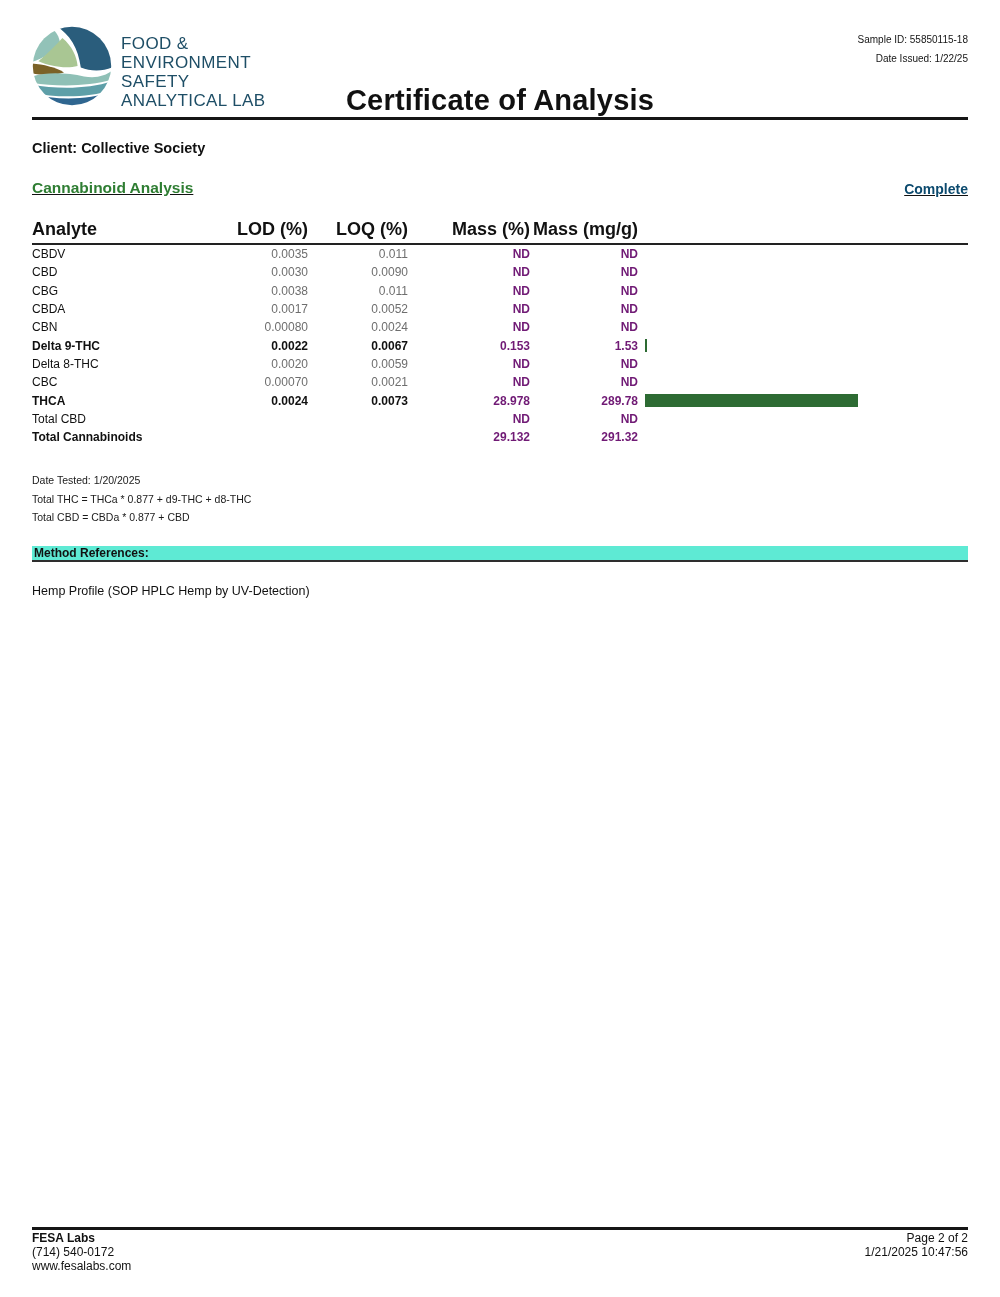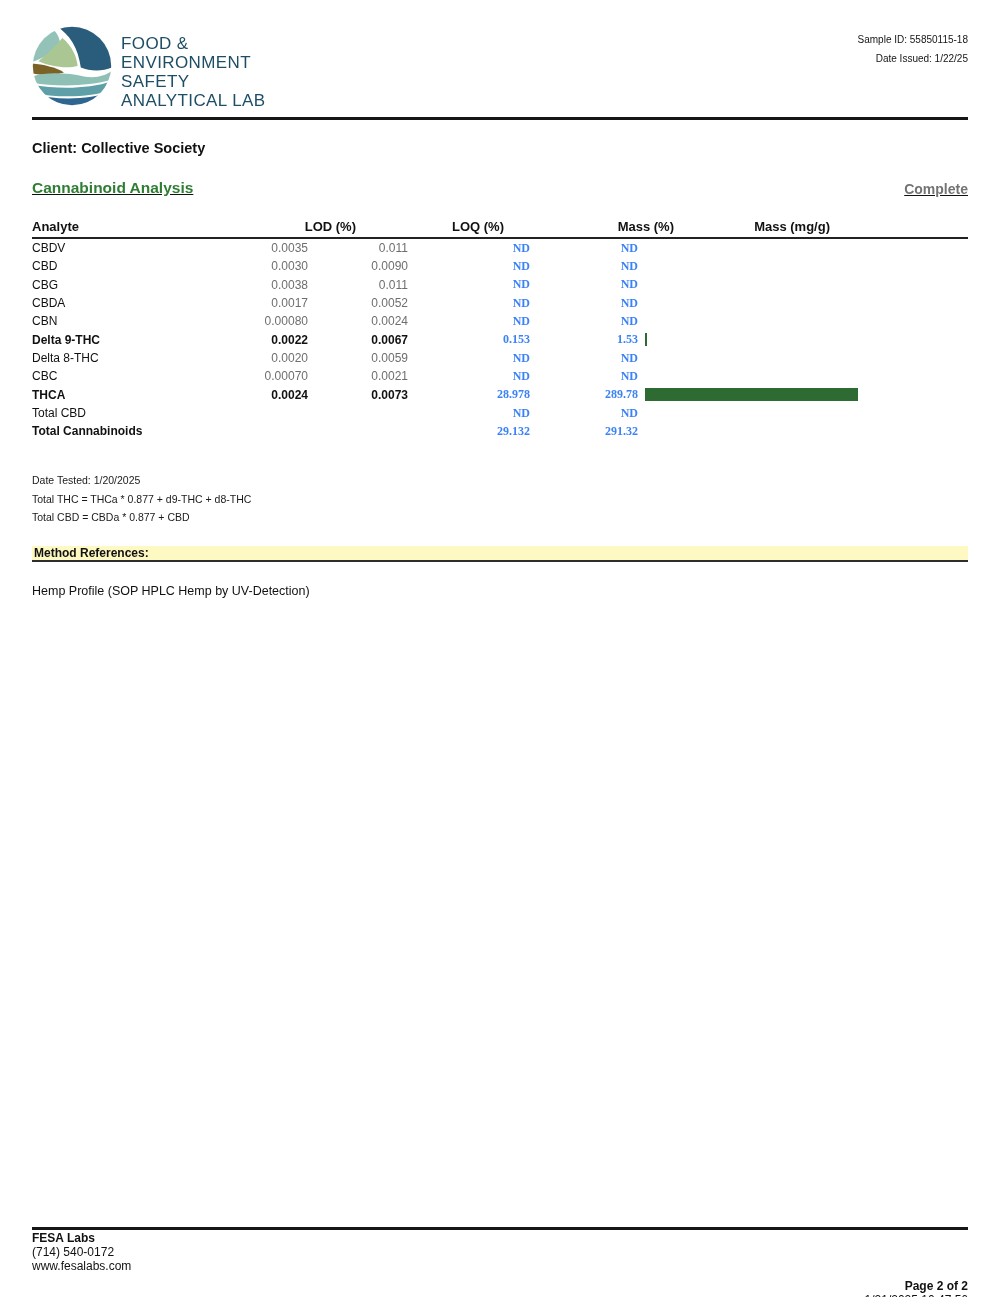--- a/index.html
+++ b/index.html
@@ -30,50 +30,50 @@
 
   
   .section-row { position: absolute; left: 32px; right: 32px; top: 179px;
                  display: flex; justify-content: space-between; align-items: flex-end; text-decoration: underline; }
   .section-title { font-size: 15.5px; font-weight: 700; }
   .section-status { font-size: 14px; font-weight: 700; }
 
   
   .table { position: absolute; left: 32px; right: 32px; top: 219px; }
   .thead, .trow { display: grid; grid-template-columns: 180px 96px 100px 122px 108px 1fr; }
-  .thead { font-size: 13px; font-weight: 700; padding-bottom: 3px;
-           border-bottom: 2.5px solid #222; gap: 48px; }
+  .thead { font-size: 18px; font-weight: 700; padding-bottom: 3px;
+           border-bottom: 2.5px solid #222; }
   .thead .h { text-align: right; }
   .thead .h.first { text-align: left; }
   .trow { height: 18.33px; align-items: center; font-size: 12px; }
   .cell.analyte { text-align: left; color: #111; }
   .cell.num { text-align: right; color: #6e6e6e; }
-  .cell.mass { text-align: right; color: #3b82f6; font-weight: 700; font-family: Liberation Serif, serif; }
+  .cell.mass { text-align: right; color: #701a75; font-weight: 700; }
   .trow.emph .cell.analyte, .trow.emph .cell.num { font-weight: 700; color: #111; }
   .cell.barcell { padding-left: 7px; display: flex; align-items: center; }
   .bar { height: 13px; }
 
   
   .notes { position: absolute; left: 32px; top: 471px; font-size: 10.5px; font-weight: 500;
            color: #1a1a1a; }
   .note { height: 18.6px; line-height: 18.6px; }
 
   
   .method-band { position: absolute; left: 32px; right: 32px; top: 546px; height: 16px;
-                 background: #fef9c3; border-bottom: 2.5px solid #2e2e2e;
+                 background: #5eead4; border-bottom: 2.5px solid #2e2e2e;
                  font-size: 12px; font-weight: 700; line-height: 15px; padding-left: 2px; }
   .method-item { position: absolute; left: 32px; top: 584px; font-size: 12.5px; }
 
   
   .footer-rule { position: absolute; left: 32px; right: 32px; top: 1227px; height: 2.5px; background: #161616; }
   .footer-left { position: absolute; left: 32px; top: 1231px; font-size: 12px; line-height: 13.5px; }
   .footer-left .company { font-weight: 700; line-height: 15px; }
   .footer-right { position: absolute; right: 32px; top: 1231px; text-align: right;
                   font-size: 12px; line-height: 14px; }
-  .footer-right .page-num { font-weight: 700; margin-top: 48px; }
+  .footer-right .page-num { font-weight: 400; }
 </style>
 </head>
 <body>
 
 <div class="page">
 
   <div class="logo-row">
     <svg class="logo-mark" viewBox="0 0 100 100" aria-hidden="true">
       <defs>
           <clipPath id="lc">
@@ -97,27 +97,28 @@
       <div>SAFETY</div>
       <div>ANALYTICAL LAB</div>
     </div>
   </div>
 
   <div class="meta">
     <div>Sample ID: 55850115-18</div>
     <div>Date Issued: 1/22/25</div>
   </div>
 
+  <div class="doc-title">Certificate of Analysis</div>
   <div class="title-rule"></div>
 
   <div class="client">Client: Collective Society</div>
 
   <div class="section-row">
     <div class="section-title" style="color: rgb(46, 125, 50);">Cannabinoid Analysis</div>
-    <div class="section-status" style="color: #737373;">Complete</div>
+    <div class="section-status" style="color: #0c4a6e;">Complete</div>
   </div>
 
   <div class="table">
     <div class="thead">
       <div class="h first">Analyte</div>
       <div class="h">LOD (%)</div>
       <div class="h">LOQ (%)</div>
       <div class="h">Mass (%)</div>
       <div class="h">Mass (mg/g)</div>
       <div class="h"></div>

